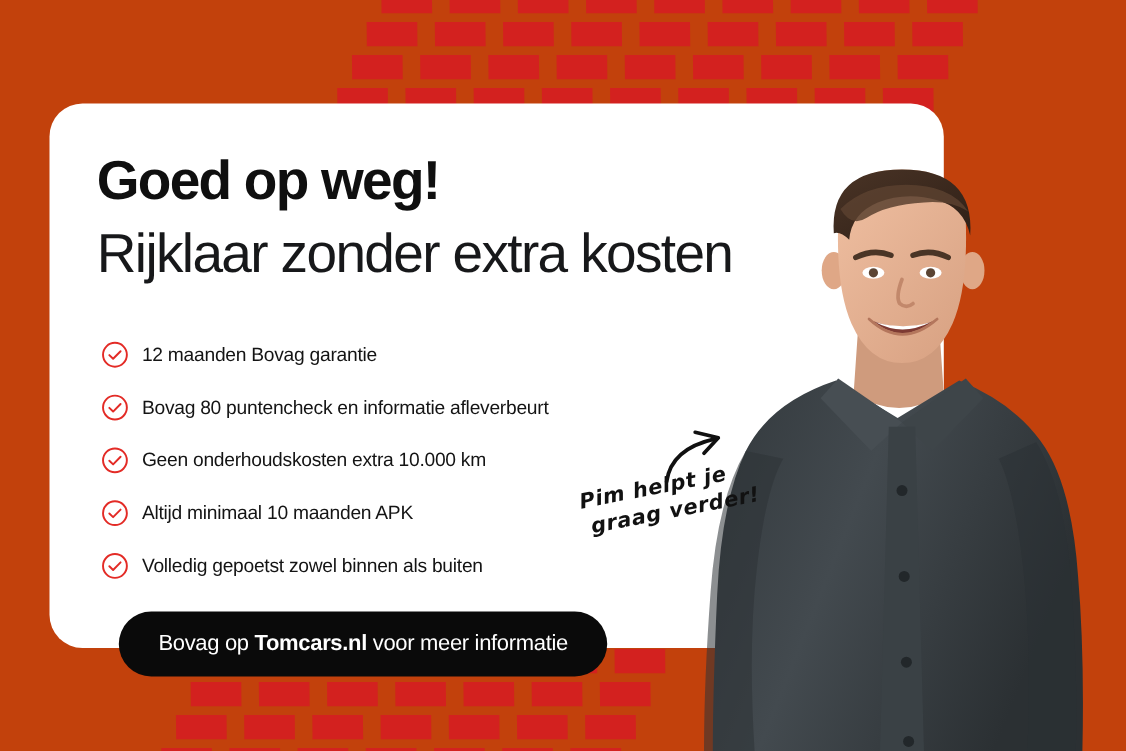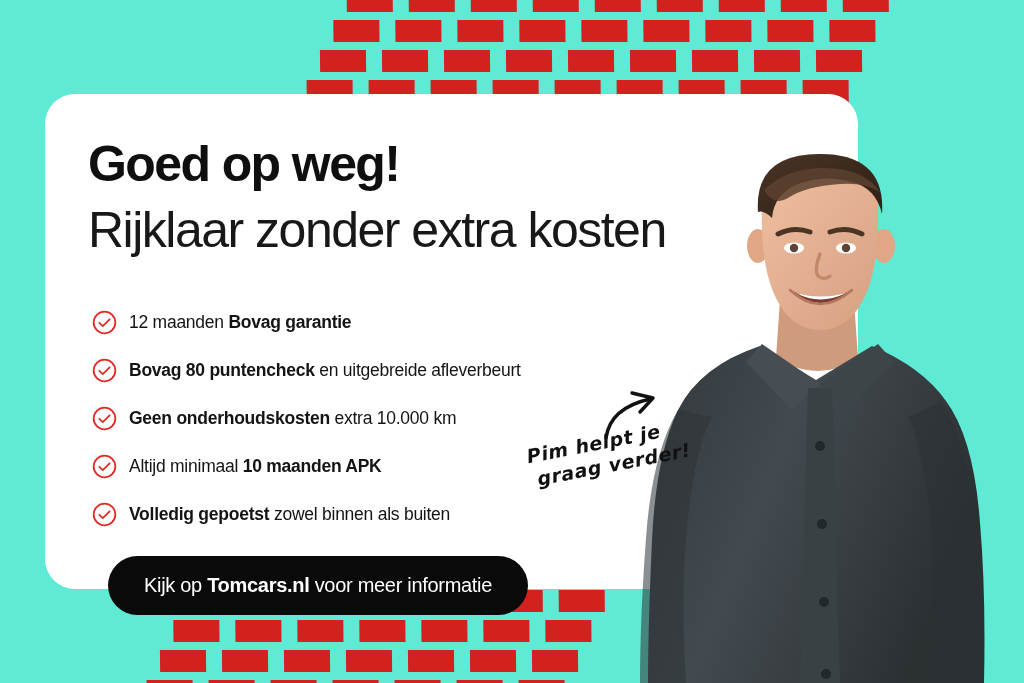--- a/index.html
+++ b/index.html
@@ -5,21 +5,21 @@
   html, body {
     margin: 0;
     padding: 0;
     background: #ffffff;
   }
   .stage {
     position: relative;
     width: 1024px;
     height: 683px;
     overflow: hidden;
-    background: #5eead4;
+    background: #c2410c;
     font-family: "Liberation Sans", sans-serif;
   }
 
   
   .tread-layer {
     position: absolute;
     inset: 0;
     overflow: hidden;
     pointer-events: none;
   }
@@ -83,21 +83,21 @@
     height: 25px;
     margin-right: 12px;
     display: block;
   }
   .bullet-text {
     font-size: 17.5px;
     color: #141414;
     letter-spacing: -0.25px;
     white-space: nowrap;
   }
-  .bullet-text b { font-weight: 700; }
+  .bullet-text b { font-weight: 400; }
 
   
   .cta {
     position: absolute;
     left: 108px;
     top: 556px;
     height: 59px;
     padding: 0 36px;
     background: #0a0a0a;
     border-radius: 30px;
@@ -217,21 +217,21 @@
         <path d="M7.1 12.3 L10.4 15.5 L16.9 8.9" fill="none" stroke="#e32b26" stroke-width="1.7" stroke-linecap="round" stroke-linejoin="round"></path>
       </svg>
       <span class="bullet-text"><span>12 maanden </span><b>Bovag garantie</b><span></span></span>
     </div>
 
     <div class="bullet">
       <svg class="bullet-icon" viewBox="0 0 24 24">
         <circle cx="12" cy="12" r="10.4" fill="none" stroke="#e32b26" stroke-width="1.7"></circle>
         <path d="M7.1 12.3 L10.4 15.5 L16.9 8.9" fill="none" stroke="#e32b26" stroke-width="1.7" stroke-linecap="round" stroke-linejoin="round"></path>
       </svg>
-      <span class="bullet-text"><span></span><b>Bovag 80 puntencheck</b><span> en uitgebreide afleverbeurt</span></span>
+      <span class="bullet-text"><span></span><b>Bovag 80 puntencheck</b><span> en informatie afleverbeurt</span></span>
     </div>
 
     <div class="bullet">
       <svg class="bullet-icon" viewBox="0 0 24 24">
         <circle cx="12" cy="12" r="10.4" fill="none" stroke="#e32b26" stroke-width="1.7"></circle>
         <path d="M7.1 12.3 L10.4 15.5 L16.9 8.9" fill="none" stroke="#e32b26" stroke-width="1.7" stroke-linecap="round" stroke-linejoin="round"></path>
       </svg>
       <span class="bullet-text"><span></span><b>Geen onderhoudskosten</b><span> extra 10.000 km</span></span>
     </div>
 
@@ -316,16 +316,16 @@
   <svg class="note-arrow" viewBox="0 0 70 52">
     <path d="M8 50 q4 -30 44 -39" stroke="#111" stroke-width="3.4" fill="none" stroke-linecap="round"></path>
     <path d="M34 5 L55 10 L42 24" stroke="#111" stroke-width="3.4" fill="none" stroke-linecap="round" stroke-linejoin="round"></path>
   </svg>
   <div class="note">
     <div class="note-line l1">Pim helpt je</div>
     <div class="note-line l2">graag verder!</div>
   </div>
 
   <div class="cta">
-    <span class="cta-text"><span>Kijk op </span><b>Tomcars.nl</b><span> voor meer informatie</span></span>
+    <span class="cta-text"><span>Bovag op </span><b>Tomcars.nl</b><span> voor meer informatie</span></span>
   </div>
 
 </div>
 
 </body></html>

